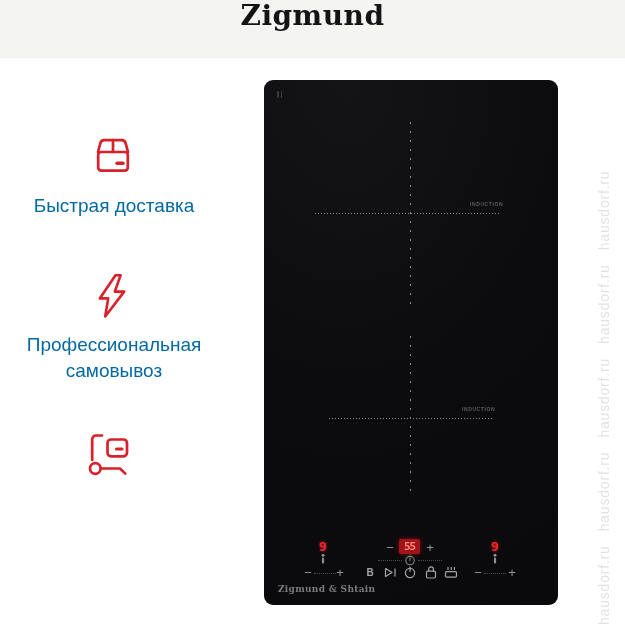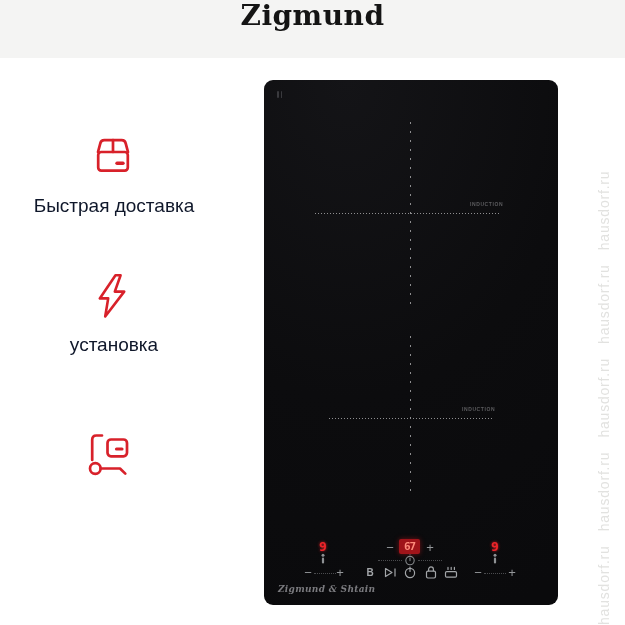--- a/index.html
+++ b/index.html
@@ -8,21 +8,21 @@
 
   
   .header-band{position:absolute;left:0;top:0;width:625px;height:58px;background:#f4f4f3;}
   .brand-logo{position:absolute;left:0;top:4px;width:625px;text-align:center;
               font-family:"DejaVu Serif","Liberation Serif",serif;font-weight:700;
               font-size:28px;line-height:23px;color:#141414;letter-spacing:0.5px;}
 
   
   .feature-icon{position:absolute;}
   .feature-text{position:absolute;left:3px;width:222px;text-align:center;
-                font-size:19px;line-height:26px;font-weight:500;color:#0f172a;}
+                font-size:19px;line-height:26px;font-weight:500;color:#0369a1;}
 
   
   .cooktop{position:absolute;left:264px;top:80px;width:294px;height:525px;border-radius:9px;
            background:radial-gradient(140% 110% at 28% 0%,#141417 0%,#0c0c0e 55%,#0a0a0c 100%);}
   .corner-mark{position:absolute;left:13px;top:11px;width:8px;height:8px;}
   .corner-mark i{position:absolute;top:0;width:1.5px;height:7px;background:#3a3a3e;border-radius:1px;}
   .corner-mark i:first-child{left:0;}
   .corner-mark i:last-child{left:3.5px;}
 
   .dot-h{position:absolute;height:1px;
@@ -40,21 +40,21 @@
              background:#a0141a;box-shadow:0 0 5px rgba(190,25,30,.55);
              font-family:"DejaVu Sans Mono","Liberation Mono",monospace;font-weight:700;
              font-size:11px;line-height:15px;text-align:center;color:#ff8b7b;letter-spacing:-1px;}
   .pm{position:absolute;width:16px;text-align:center;font-size:13px;line-height:13px;
       color:#94979a;font-weight:400;}
   .key-b{position:absolute;width:14px;text-align:center;font-size:10px;line-height:10px;
          color:#a3a6a9;font-weight:700;}
   .panel-dotted{position:absolute;height:0;border-top:1px dotted #4a4b4e;}
   .mini{position:absolute;}
   .panel-brand{position:absolute;left:14px;top:504px;
-               font-family:"DejaVu Serif","Liberation Serif",serif;font-weight:700;font-style:italic;
+               font-family:"DejaVu Serif","Liberation Serif",serif;font-weight:700;
                font-size:9px;color:#7b7b7f;letter-spacing:0.3px;}
 
   
   .watermark{position:absolute;left:596px;top:85px;width:22px;height:540px;overflow:hidden;}
   .watermark span{display:block;width:100%;height:100%;writing-mode:vertical-rl;
                   transform:rotate(180deg);white-space:pre;font-size:14px;letter-spacing:0.8px;
                   color:#e2e2e0;}
 </style>
 </head>
 <body>
@@ -75,21 +75,22 @@
     </g>
   </svg>
   <div class="feature-text" style="top:193px">
     <div>Быстрая доставка</div>
   </div>
 
   <svg class="feature-icon" style="left:95px;top:273px" width="34" height="46" viewBox="0 0 34 46">
     <path d="M20.5 2.2 L4.8 25.4 H13.2 L10.2 43.5 L29.2 18.6 H19.8 L25.6 2.2 Z" fill="none" stroke="#d8212a" stroke-width="2.6" stroke-linejoin="round" stroke-linecap="round"></path>
   </svg>
   <div class="feature-text" style="top:332px">
-    <div>установка</div>
+    <div>Профессиональная</div>
+    <div>самовывоз</div>
   </div>
 
   <svg class="feature-icon" style="left:84px;top:431px" width="48" height="50" viewBox="0 0 48 50">
     <g fill="none" stroke="#d8212a" stroke-width="2.7" stroke-linejoin="round" stroke-linecap="round">
       <path d="M18 4.5 H12.3 C9.5 4.5 8.2 6 8.2 8.8 V29"></path>
       <circle cx="11.3" cy="37.5" r="5.3"></circle>
       <path d="M16.7 37.5 H36 L41.3 42.6"></path>
       <rect x="23.5" y="8.5" width="19.5" height="16.8" rx="3.5"></rect>
       <path d="M32.5 18 H38" stroke-width="3.2"></path>
     </g>
@@ -104,21 +105,21 @@
     <div class="dot-v" style="left:146px;top:42px;height:185px"></div>
     <div class="dot-h" style="left:51px;top:133px;width:185px"></div>
     <div class="zone-label" style="left:206px;top:121px">INDUCTION</div>
 
     <div class="dot-v" style="left:146px;top:256px;height:162px"></div>
     <div class="dot-h" style="left:65px;top:338px;width:164px"></div>
     <div class="zone-label" style="left:198px;top:326px">INDUCTION</div>
 
     <div class="led" style="left:50px;top:459px">9</div>
     <div class="pm" style="left:118px;top:461px">−</div>
-    <div class="timer-led">67</div>
+    <div class="timer-led">55</div>
     <div class="pm" style="left:158px;top:461px">+</div>
     <div class="led" style="left:222px;top:459px">9</div>
 
     <div class="panel-dotted" style="left:114px;top:480px;width:24px"></div>
     <svg class="mini" style="left:140px;top:474px" width="12" height="12" viewBox="0 0 12 12">
       <g fill="none" stroke="#85888b" stroke-width="1.1" stroke-linecap="round">
         <circle cx="6" cy="6.6" r="4.2"></circle>
           <path d="M6 6.6 V4 M6 0.8 h0.01"></path>
       </g>
     </svg>

